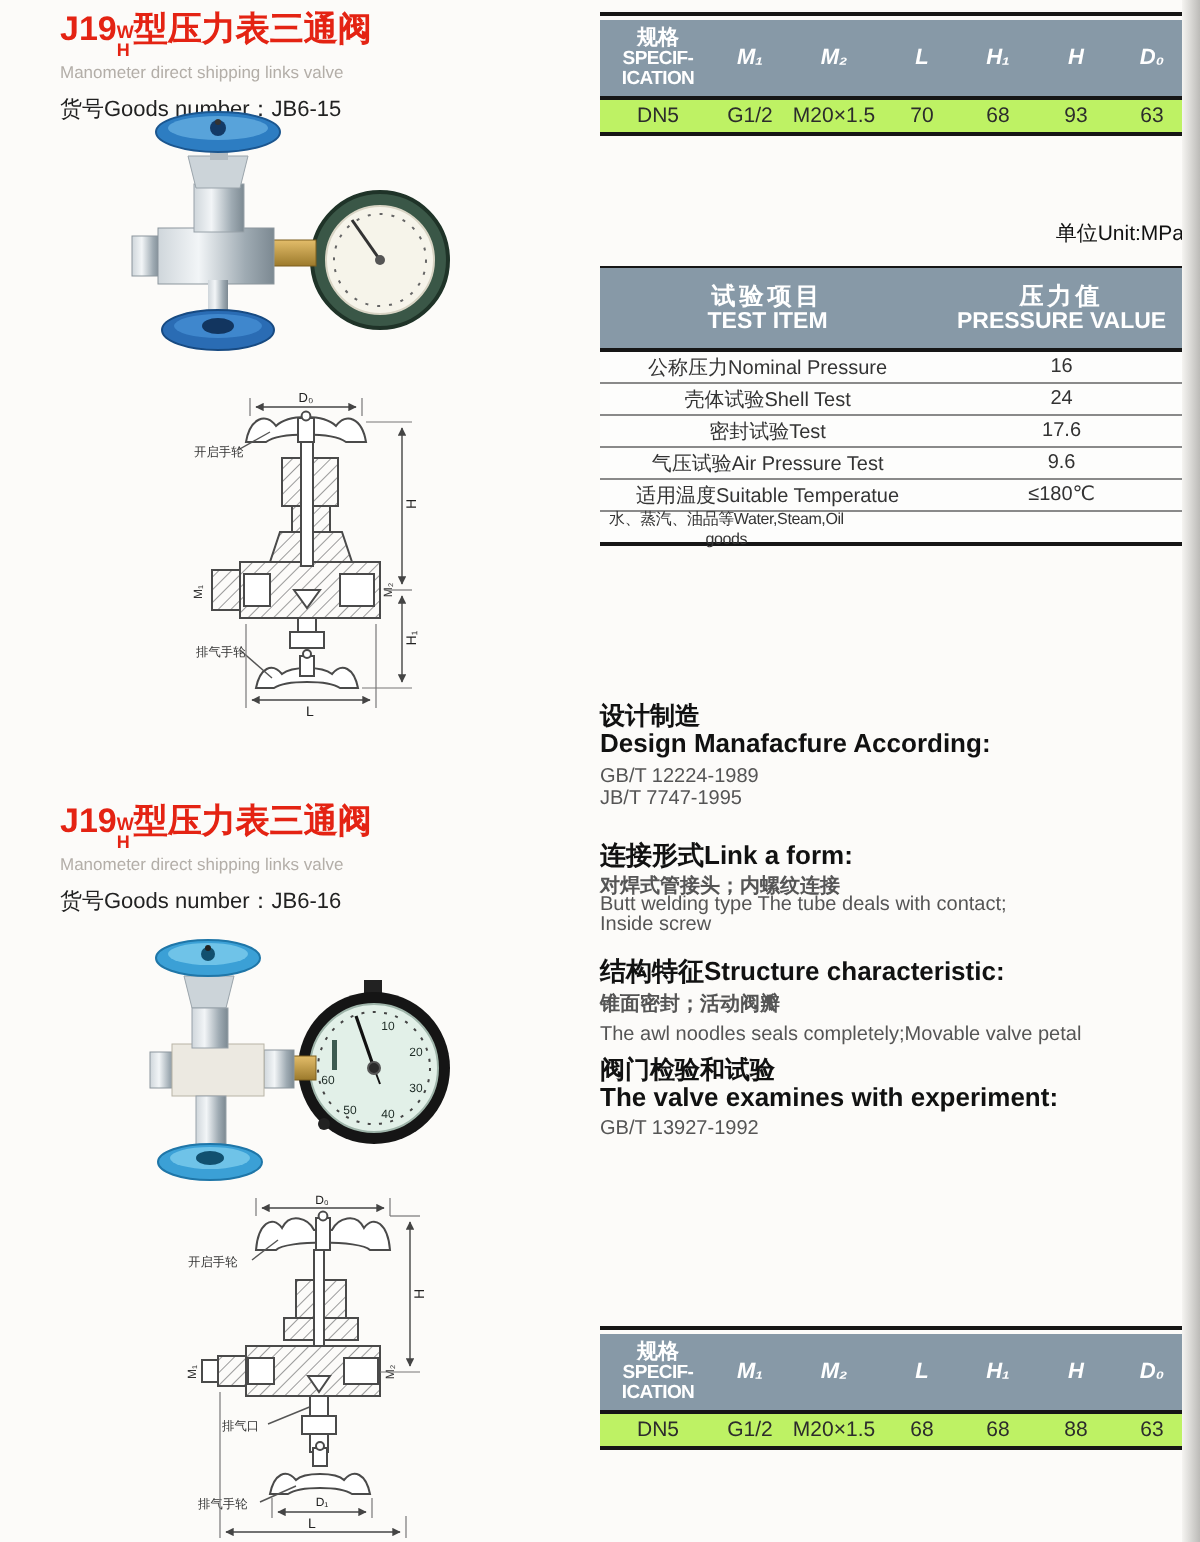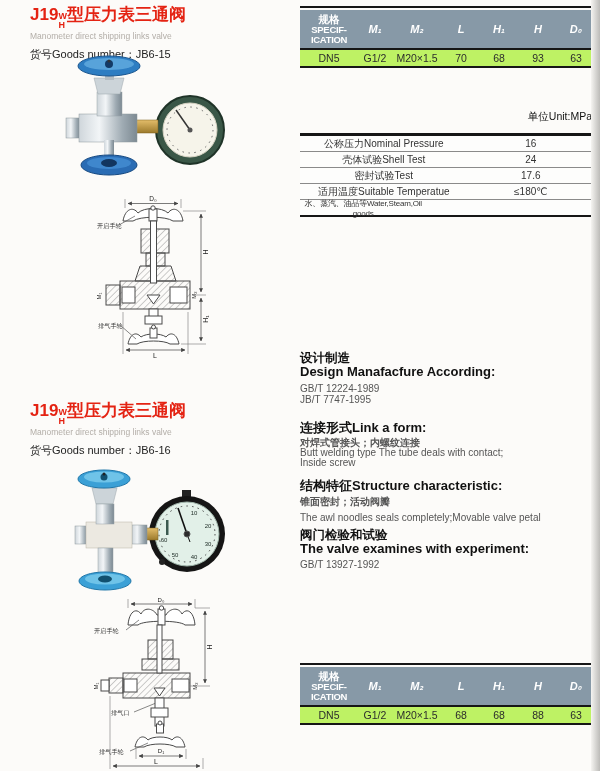--- a/index.html
+++ b/index.html
@@ -307,32 +307,46 @@
     <div>70</div>
     <div>68</div>
     <div>93</div>
     <div>63</div>
   </div>
 </div>
 
 <div class="abs unit-note" style="top:110px;">单位Unit:MPa</div>
 
 <div class="abs test-table">
+  <div class="test-band">
+    <div class="h h1">
+      <span class="cn">试验项目</span>
+      <span class="en">TEST ITEM</span>
+    </div>
+    <div class="h h2">
+      <span class="cn">压力值</span>
+      <span class="en">PRESSURE VALUE</span>
+    </div>
+  </div>
   <div class="test-rows">
     <div class="test-row">
       <div class="ti">公称压力Nominal Pressure</div>
       <div class="tv">16</div>
     </div>
     <div class="test-row">
       <div class="ti">壳体试验Shell Test</div>
       <div class="tv">24</div>
     </div>
     <div class="test-row">
       <div class="ti">密封试验Test</div>
       <div class="tv">17.6</div>
+    </div>
+    <div class="test-row">
+      <div class="ti">气压试验Air Pressure Test</div>
+      <div class="tv">9.6</div>
     </div>
     <div class="test-row">
       <div class="ti">适用温度Suitable Temperatue</div>
       <div class="tv">≤180℃</div>
     </div>
     <div class="test-row">
       <div class="tv small">水、蒸汽、油品等Water,Steam,Oil goods</div>
     </div>
   </div>
 </div>

